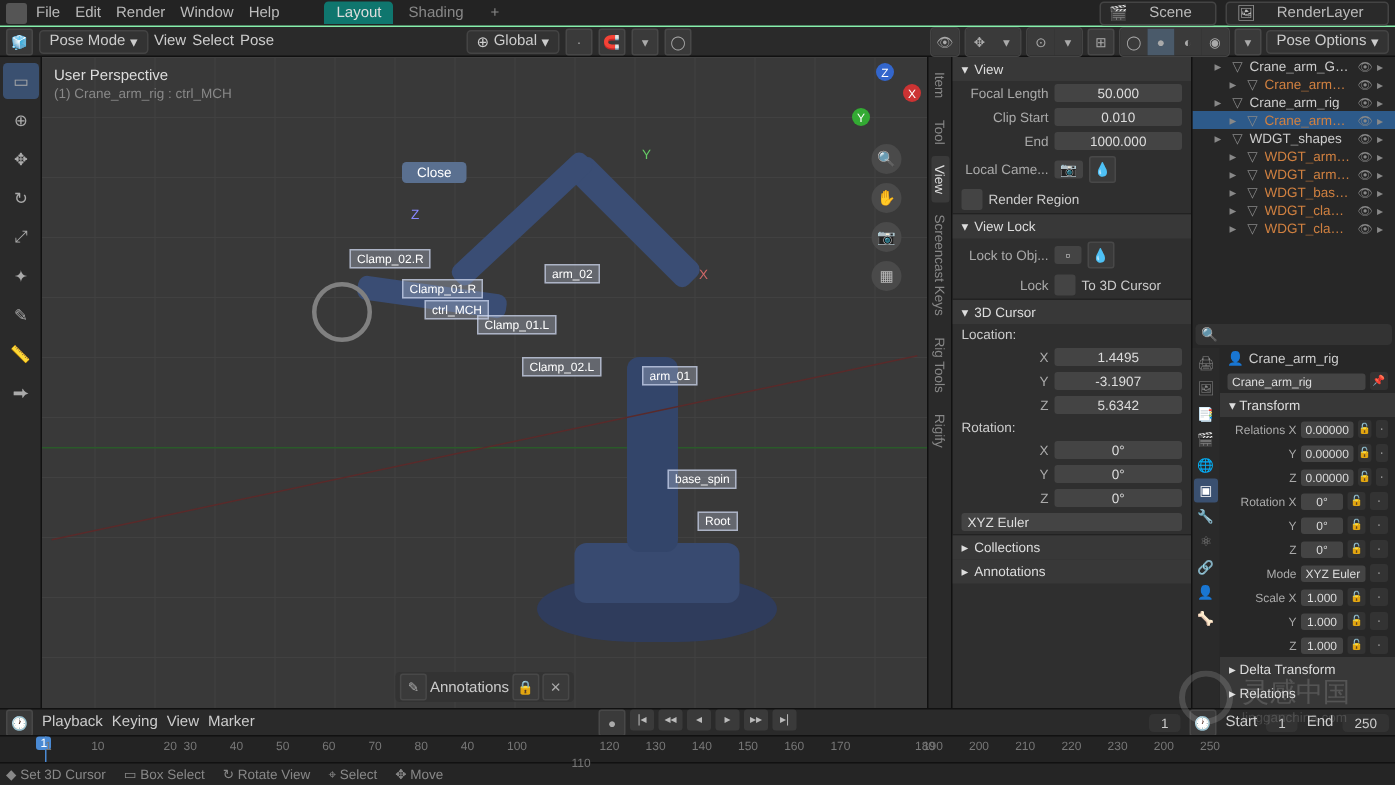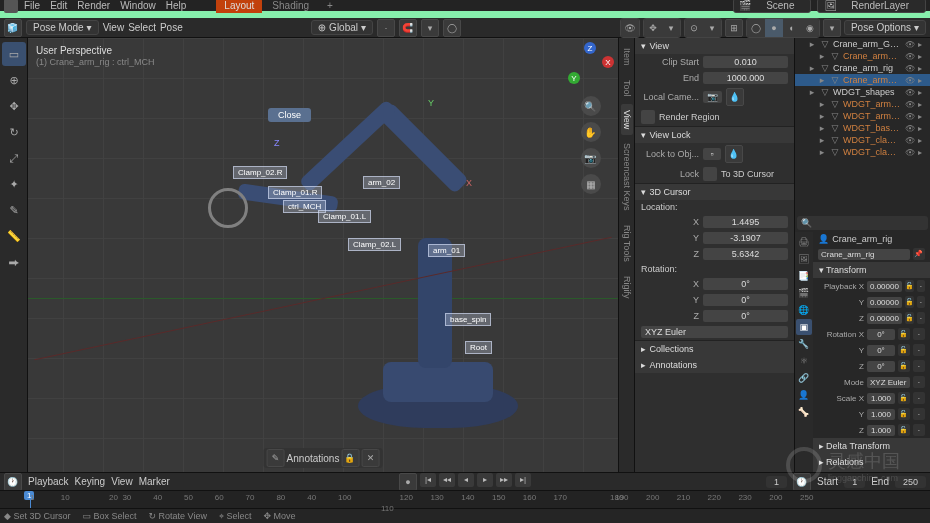--- a/index.html
+++ b/index.html
@@ -1,23 +1,23 @@
 <!DOCTYPE html>
 <html><head>
 <meta charset="utf-8">
 <style>
 * { margin:0; padding:0; box-sizing:border-box; font-family:"Segoe UI", Arial, sans-serif; }
 body { background:#1a1a1a; color:#ccc; font-size:10px; overflow:hidden; width:930px; height:523px; position:relative; }
 
 
-.menubar { height:18px; background:#232323; display:flex; align-items:center; padding:0 4px; border-bottom:7px solid #86efac; }
+.menubar { height:18px; background:#232323; display:flex; align-items:center; padding:0 4px; border-bottom:1px solid #86efac; }
 .menubar .logo { width:14px; height:14px; background:#555; border-radius:2px; margin-right:6px; }
 .menubar span { margin-right:10px; cursor:default; color:#bbb; }
 .menubar .tabs { margin-left:20px; display:flex; gap:2px; }
-.menubar .tab { padding:2px 8px; border-radius:3px 3px 0 0; background:#c2410c; color:#ddd; }
+.menubar .tab { padding:2px 8px; border-radius:3px 3px 0 0; background:#0f766e; color:#ddd; }
 .menubar .tab.inactive { background:transparent; color:#888; }
 .menubar .right { margin-left:auto; display:flex; align-items:center; gap:6px; }
 .topfield { background:#2a2a2a; border:1px solid #444; border-radius:3px; padding:1px 6px; display:flex; align-items:center; gap:4px; }
 
 
 .header2 { height:20px; background:#2a2a2a; display:flex; align-items:center; padding:2px 4px; gap:4px; border-bottom:1px solid #111; }
 .iconbtn { width:18px; height:18px; background:#3a3a3a; border:1px solid #484848; border-radius:2px; display:flex; align-items:center; justify-content:center; color:#aaa; font-size:9px; }
 .iconbtn.active { background:#4a5a6a; border-color:#5a7a9a; }
 .select { background:#333; border:1px solid #444; border-radius:3px; padding:1px 6px; color:#ccc; display:flex; align-items:center; gap:3px; }
 
@@ -259,20 +259,24 @@
     <div class="vtab">Screencast Keys</div>
     <div class="vtab">Rig Tools</div>
     <div class="vtab">Rigify</div>
   </div>
 
   <div class="npanel">
     <div class="sect">
       <div class="hdr">
           <span>▾</span>
           <span>View</span>
+        </div>
+      <div class="row">
+          <div class="lbl">Focal Length</div>
+          <div class="val">50.000</div>
         </div>
       <div class="row">
           <div class="lbl">Clip Start</div>
           <div class="val">0.010</div>
         </div>
       <div class="row">
           <div class="lbl">End</div>
           <div class="val">1000.000</div>
         </div>
       <div class="row">
@@ -442,21 +446,21 @@
         <div class="prow">
             <span>👤</span>
             <span>Crane_arm_rig</span>
           </div>
         <div class="prow">
             <div class="pval" style="text-align:left"><span>Crane_arm_rig</span></div>
             <div class="pico">📌</div>
           </div>
         <div class="phdr"><span>▾</span> <span>Transform</span></div>
         <div class="prow">
-            <div class="plbl">Playback X</div>
+            <div class="plbl">Relations X</div>
             <div class="pval">0.00000</div>
             <div class="pico">🔓</div>
             <div class="pico">·</div>
           </div>
         <div class="prow">
             <div class="plbl">Y</div>
             <div class="pval">0.00000</div>
             <div class="pico">🔓</div>
             <div class="pico">·</div>
           </div>

